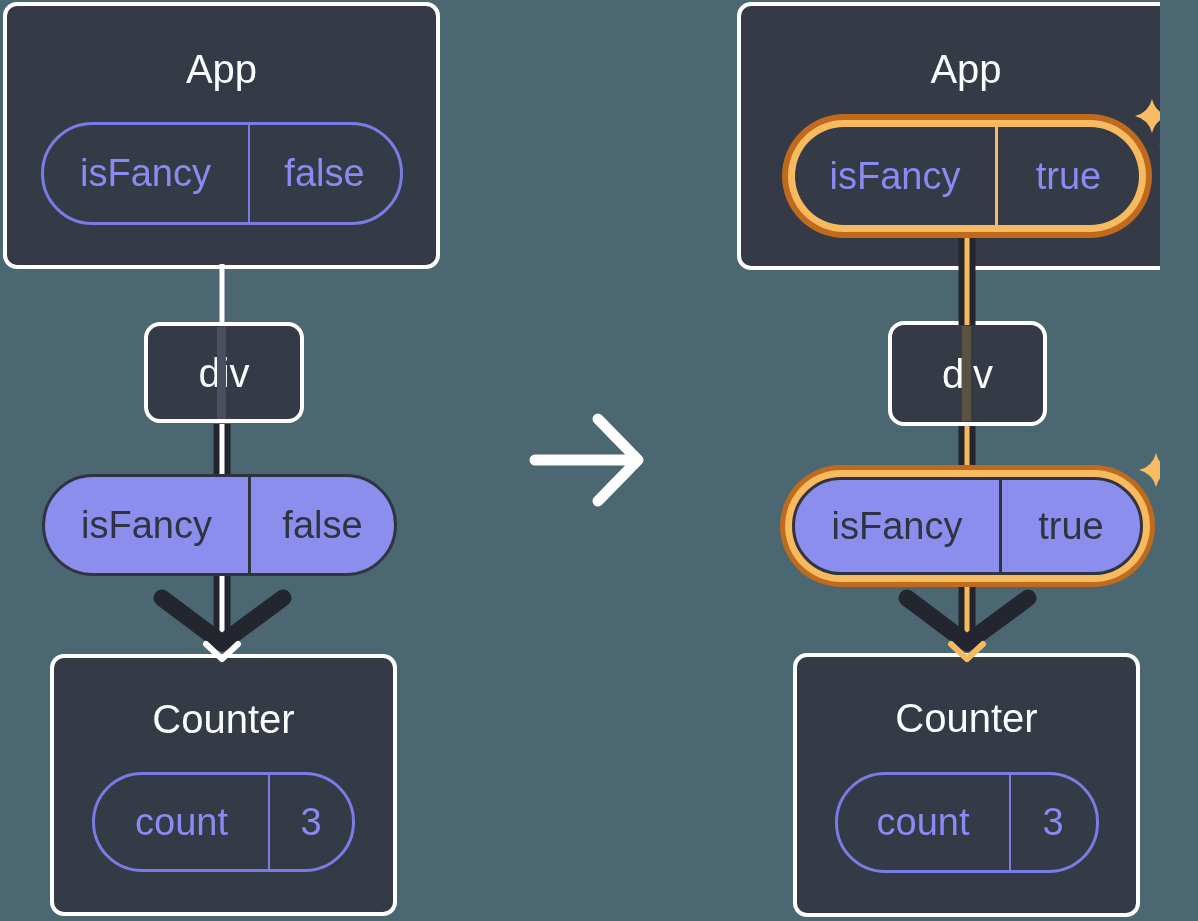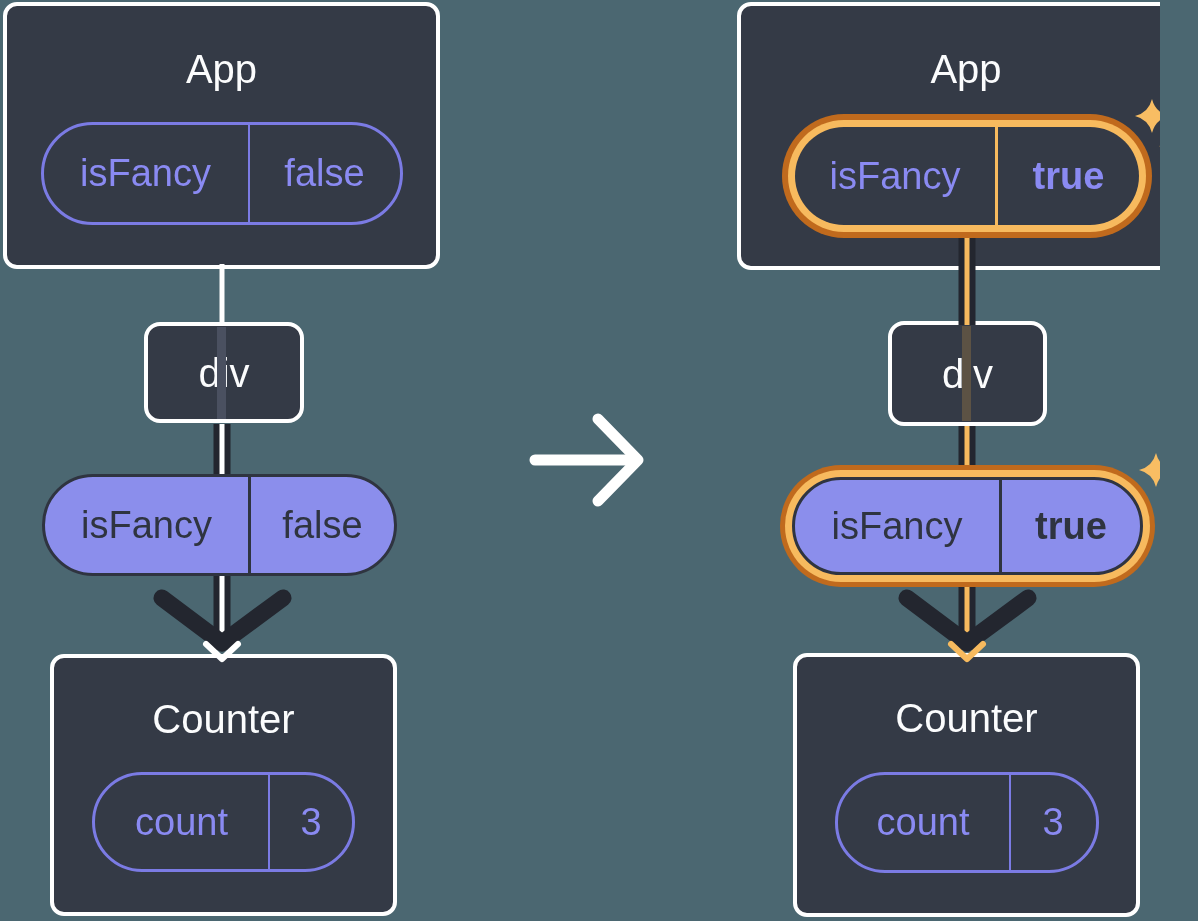--- a/index.html
+++ b/index.html
@@ -28,21 +28,21 @@
   .pill-filled .cell{color:var(--dark-text);}
   .pill-filled .divider{background:var(--dark-text);}
 
   .ring-outer{position:absolute;background:var(--orange-dark);box-sizing:border-box;z-index:4;}
   .ring-mid{width:100%;height:100%;background:var(--orange-light);box-sizing:border-box;}
   .ring-inner{width:100%;height:100%;box-sizing:border-box;display:grid;}
   .ring-inner .cell{display:flex;align-items:center;justify-content:center;font-size:38px;}
 
   .stripe{position:absolute;z-index:2;width:9px;}
 
-  .bold{font-weight:bold;}
+  .bold{font-weight:normal;}
   svg{position:absolute;left:0;top:0;pointer-events:none;}
   #flow-svg{z-index:3;}
   #sparkle-svg{z-index:5;}
   .pipe{stroke:var(--pipe-black);stroke-width:17px;fill:none;}
   .core-white{stroke:var(--line-white);stroke-width:5px;fill:none;}
   .core-orange{stroke:var(--orange-light);stroke-width:5px;fill:none;}
   .chev{stroke-linecap:round;stroke-linejoin:round;fill:none;}
   .tip-white{stroke:var(--line-white);stroke-width:6px;}
   .tip-orange{stroke:var(--orange-light);stroke-width:6px;}
   .arrow-white{stroke:var(--line-white);stroke-width:11px;fill:none;stroke-linecap:round;stroke-linejoin:round;}

